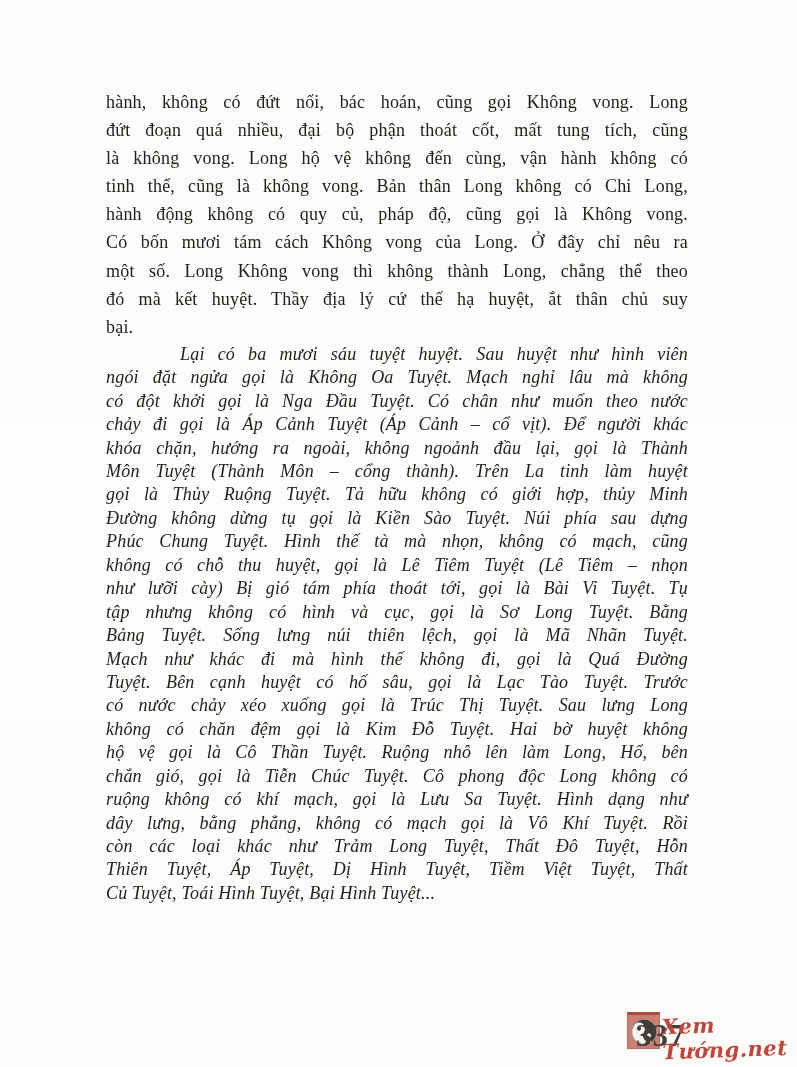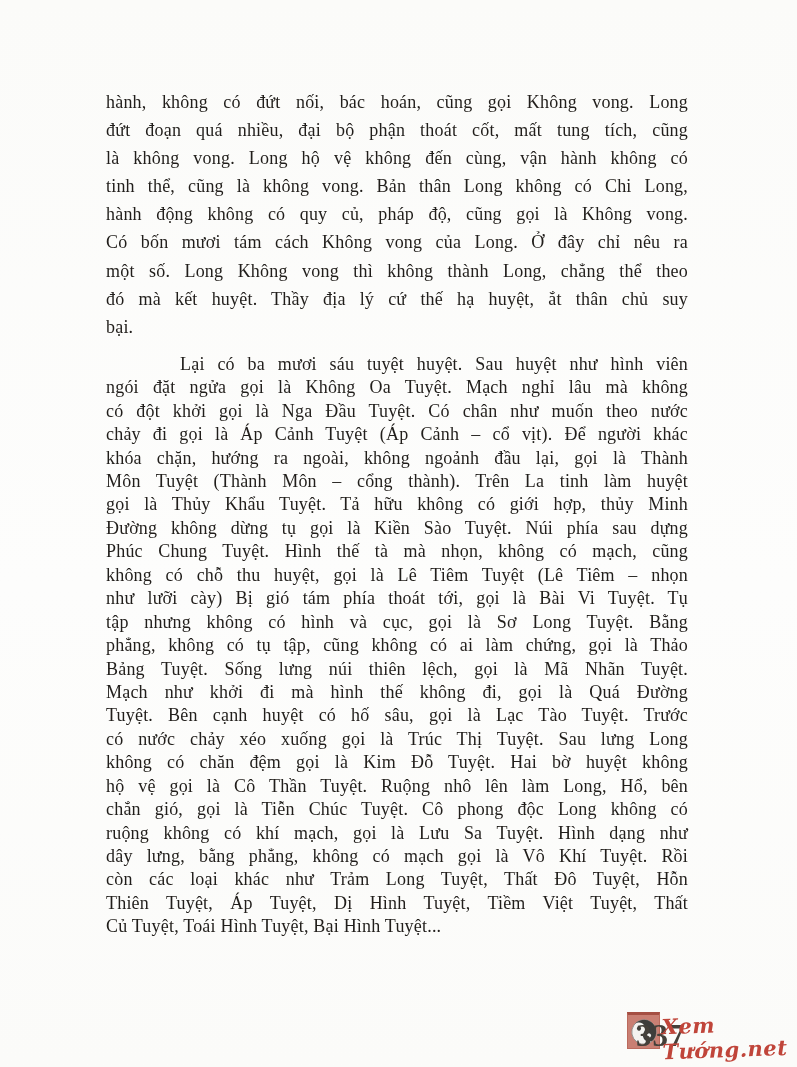--- a/index.html
+++ b/index.html
@@ -17,21 +17,21 @@
   .text-block {
     position: absolute;
     left: 106px; top: 88px; width: 582px;
     color: #211e1b;
     font-size: 18px;
     letter-spacing: 0.2px;
   }
   .paragraph { margin: 0; }
   .paragraph-0 .line { height: 28.1px; line-height: 28.1px; }
   .paragraph-1 .line { height: 23.45px; line-height: 23.45px; }
-  .paragraph-1 { margin-top: 12px; }
+  .paragraph-1 { margin-top: 2px; font-style: italic; }
   .line {
     text-align: justify;
     text-align-last: justify;
     white-space: nowrap;
     font-weight: 500;
   }
   .line.indent { padding-left: 74px; }
   .line.last { text-align-last: left; }
 
   .footer { position: absolute; left: 0; top: 0; width: 797px; height: 1067px; pointer-events: none; }
@@ -82,29 +82,28 @@
         <div class="line">đó mà kết huyệt. Thầy địa lý cứ thế hạ huyệt, ắt thân chủ suy</div>
         <div class="line last">bại.</div>
       </div>
       <div class="paragraph paragraph-1">
         <div class="line indent">Lại có ba mươi sáu tuyệt huyệt. Sau huyệt như hình viên</div>
         <div class="line">ngói đặt ngửa gọi là Không Oa Tuyệt. Mạch nghỉ lâu mà không</div>
         <div class="line">có đột khởi gọi là Nga Đầu Tuyệt. Có chân như muốn theo nước</div>
         <div class="line">chảy đi gọi là Áp Cảnh Tuyệt (Áp Cảnh – cổ vịt). Để người khác</div>
         <div class="line">khóa chặn, hướng ra ngoài, không ngoảnh đầu lại, gọi là Thành</div>
         <div class="line">Môn Tuyệt (Thành Môn – cổng thành). Trên La tinh làm huyệt</div>
-        <div class="line">gọi là Thủy Khẩu Tuyệt. Tả hữu không có giới hợp, thủy Minh</div>
+        <div class="line">gọi là Thủy Ruộng Tuyệt. Tả hữu không có giới hợp, thủy Minh</div>
         <div class="line">Đường không dừng tụ gọi là Kiền Sào Tuyệt. Núi phía sau dựng</div>
         <div class="line">Phúc Chung Tuyệt. Hình thế tà mà nhọn, không có mạch, cũng</div>
         <div class="line">không có chỗ thu huyệt, gọi là Lê Tiêm Tuyệt (Lê Tiêm – nhọn</div>
         <div class="line">như lưỡi cày) Bị gió tám phía thoát tới, gọi là Bài Vi Tuyệt. Tụ</div>
         <div class="line">tập nhưng không có hình và cục, gọi là Sơ Long Tuyệt. Bằng</div>
-        <div class="line">phẳng, không có tụ tập, cũng không có ai làm chứng, gọi là Thảo</div>
         <div class="line">Bảng Tuyệt. Sống lưng núi thiên lệch, gọi là Mã Nhãn Tuyệt.</div>
-        <div class="line">Mạch như khởi đi mà hình thế không đi, gọi là Quá Đường</div>
+        <div class="line">Mạch như khác đi mà hình thế không đi, gọi là Quá Đường</div>
         <div class="line">Tuyệt. Bên cạnh huyệt có hố sâu, gọi là Lạc Tào Tuyệt. Trước</div>
         <div class="line">có nước chảy xéo xuống gọi là Trúc Thị Tuyệt. Sau lưng Long</div>
         <div class="line">không có chăn đệm gọi là Kim Đỗ Tuyệt. Hai bờ huyệt không</div>
         <div class="line">hộ vệ gọi là Cô Thần Tuyệt. Ruộng nhô lên làm Long, Hổ, bên</div>
         <div class="line">chắn gió, gọi là Tiễn Chúc Tuyệt. Cô phong độc Long không có</div>
         <div class="line">ruộng không có khí mạch, gọi là Lưu Sa Tuyệt. Hình dạng như</div>
         <div class="line">dây lưng, bằng phẳng, không có mạch gọi là Vô Khí Tuyệt. Rồi</div>
         <div class="line">còn các loại khác như Trảm Long Tuyệt, Thất Đô Tuyệt, Hỗn</div>
         <div class="line">Thiên Tuyệt, Áp Tuyệt, Dị Hình Tuyệt, Tiềm Việt Tuyệt, Thất</div>
         <div class="line last">Củ Tuyệt, Toái Hình Tuyệt, Bại Hình Tuyệt...</div>

